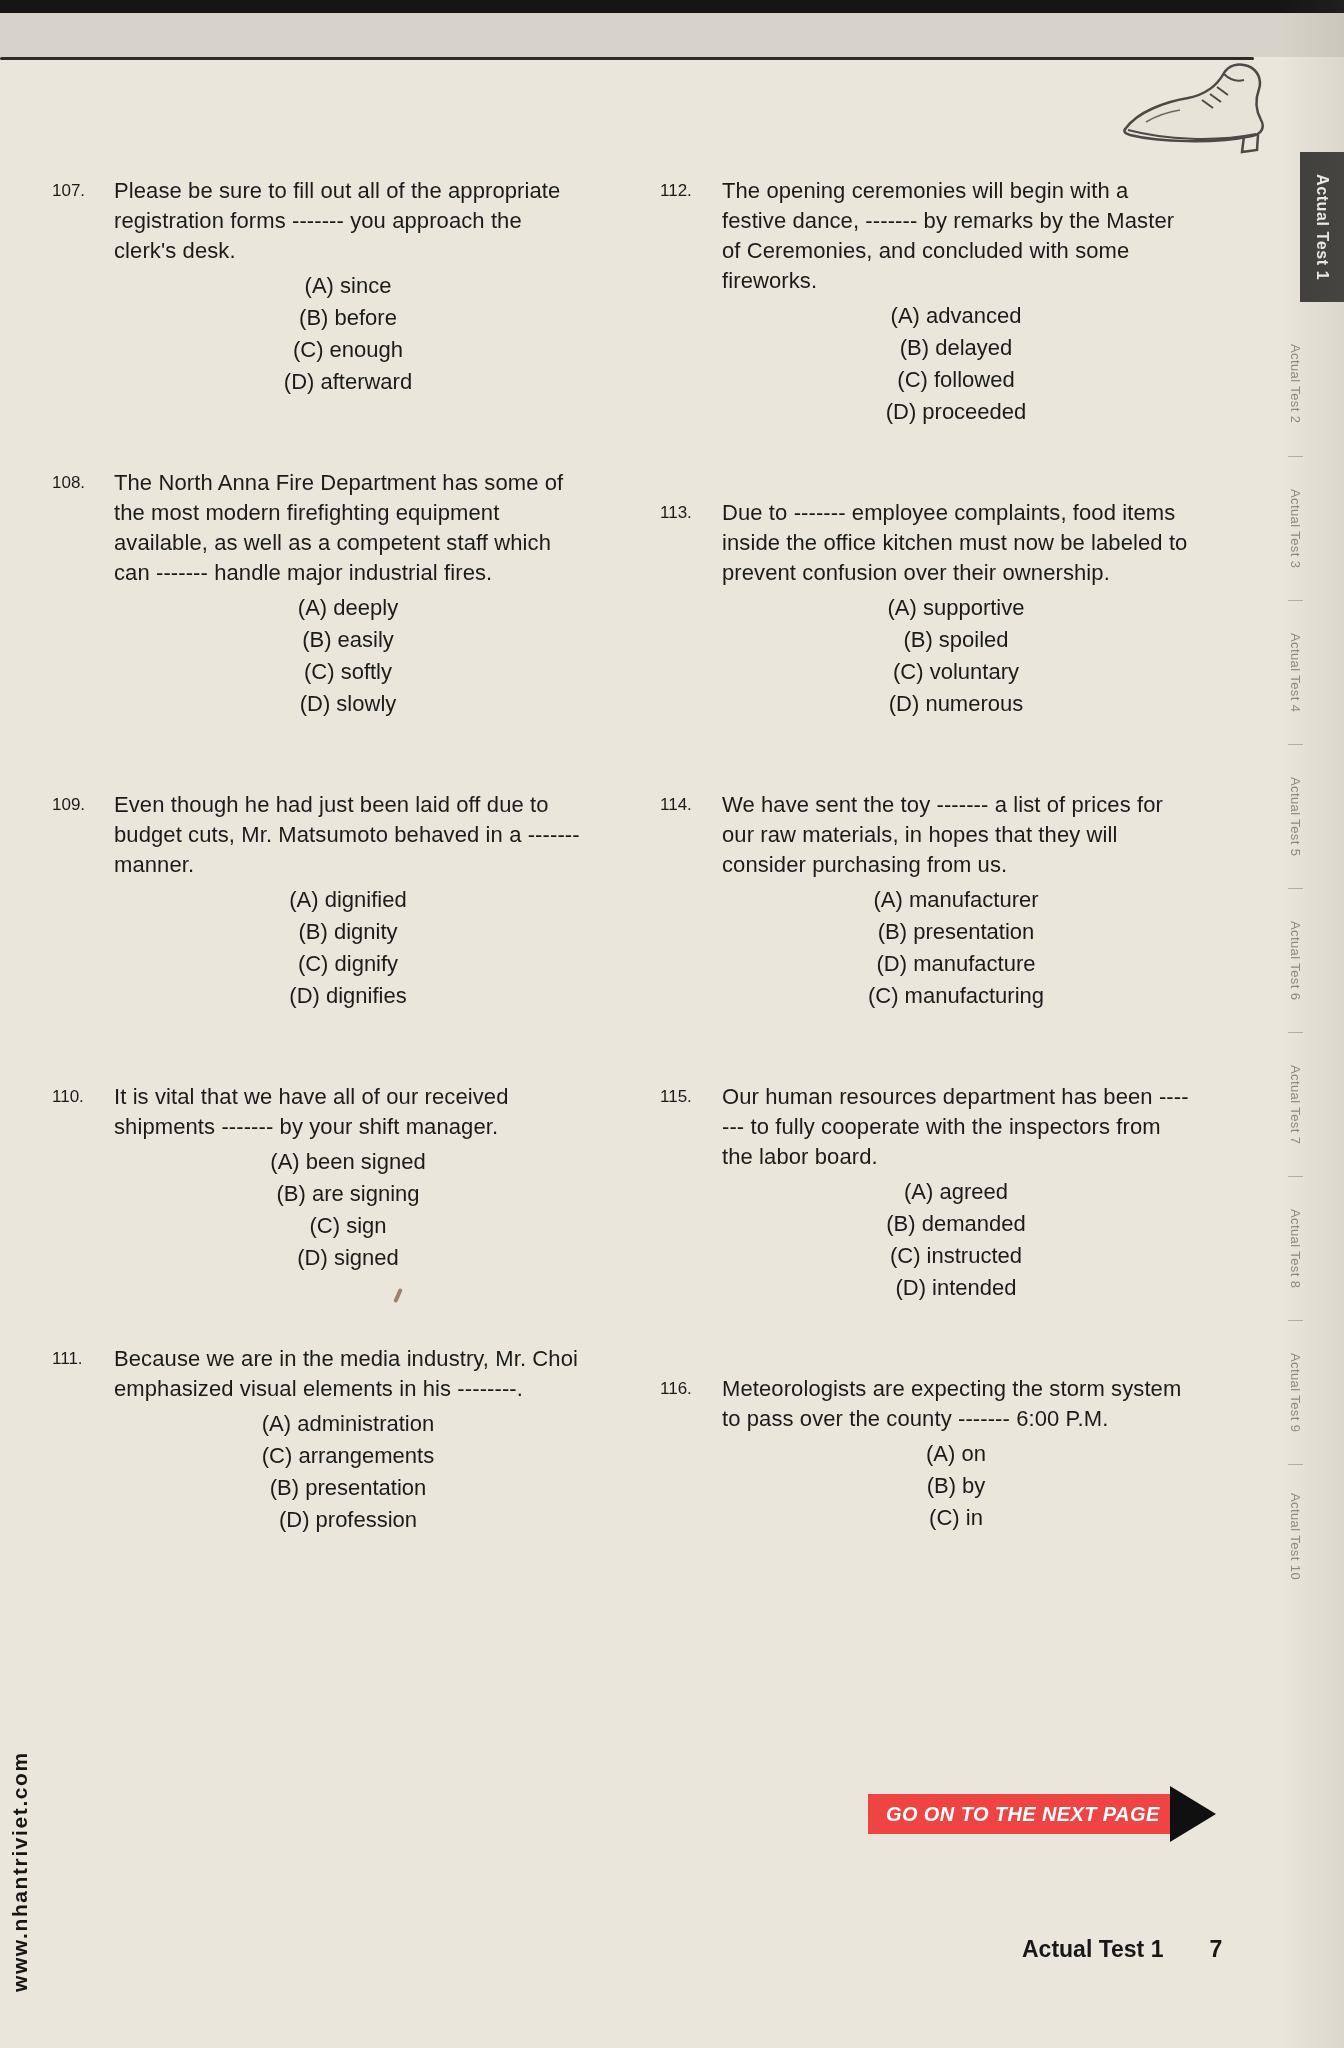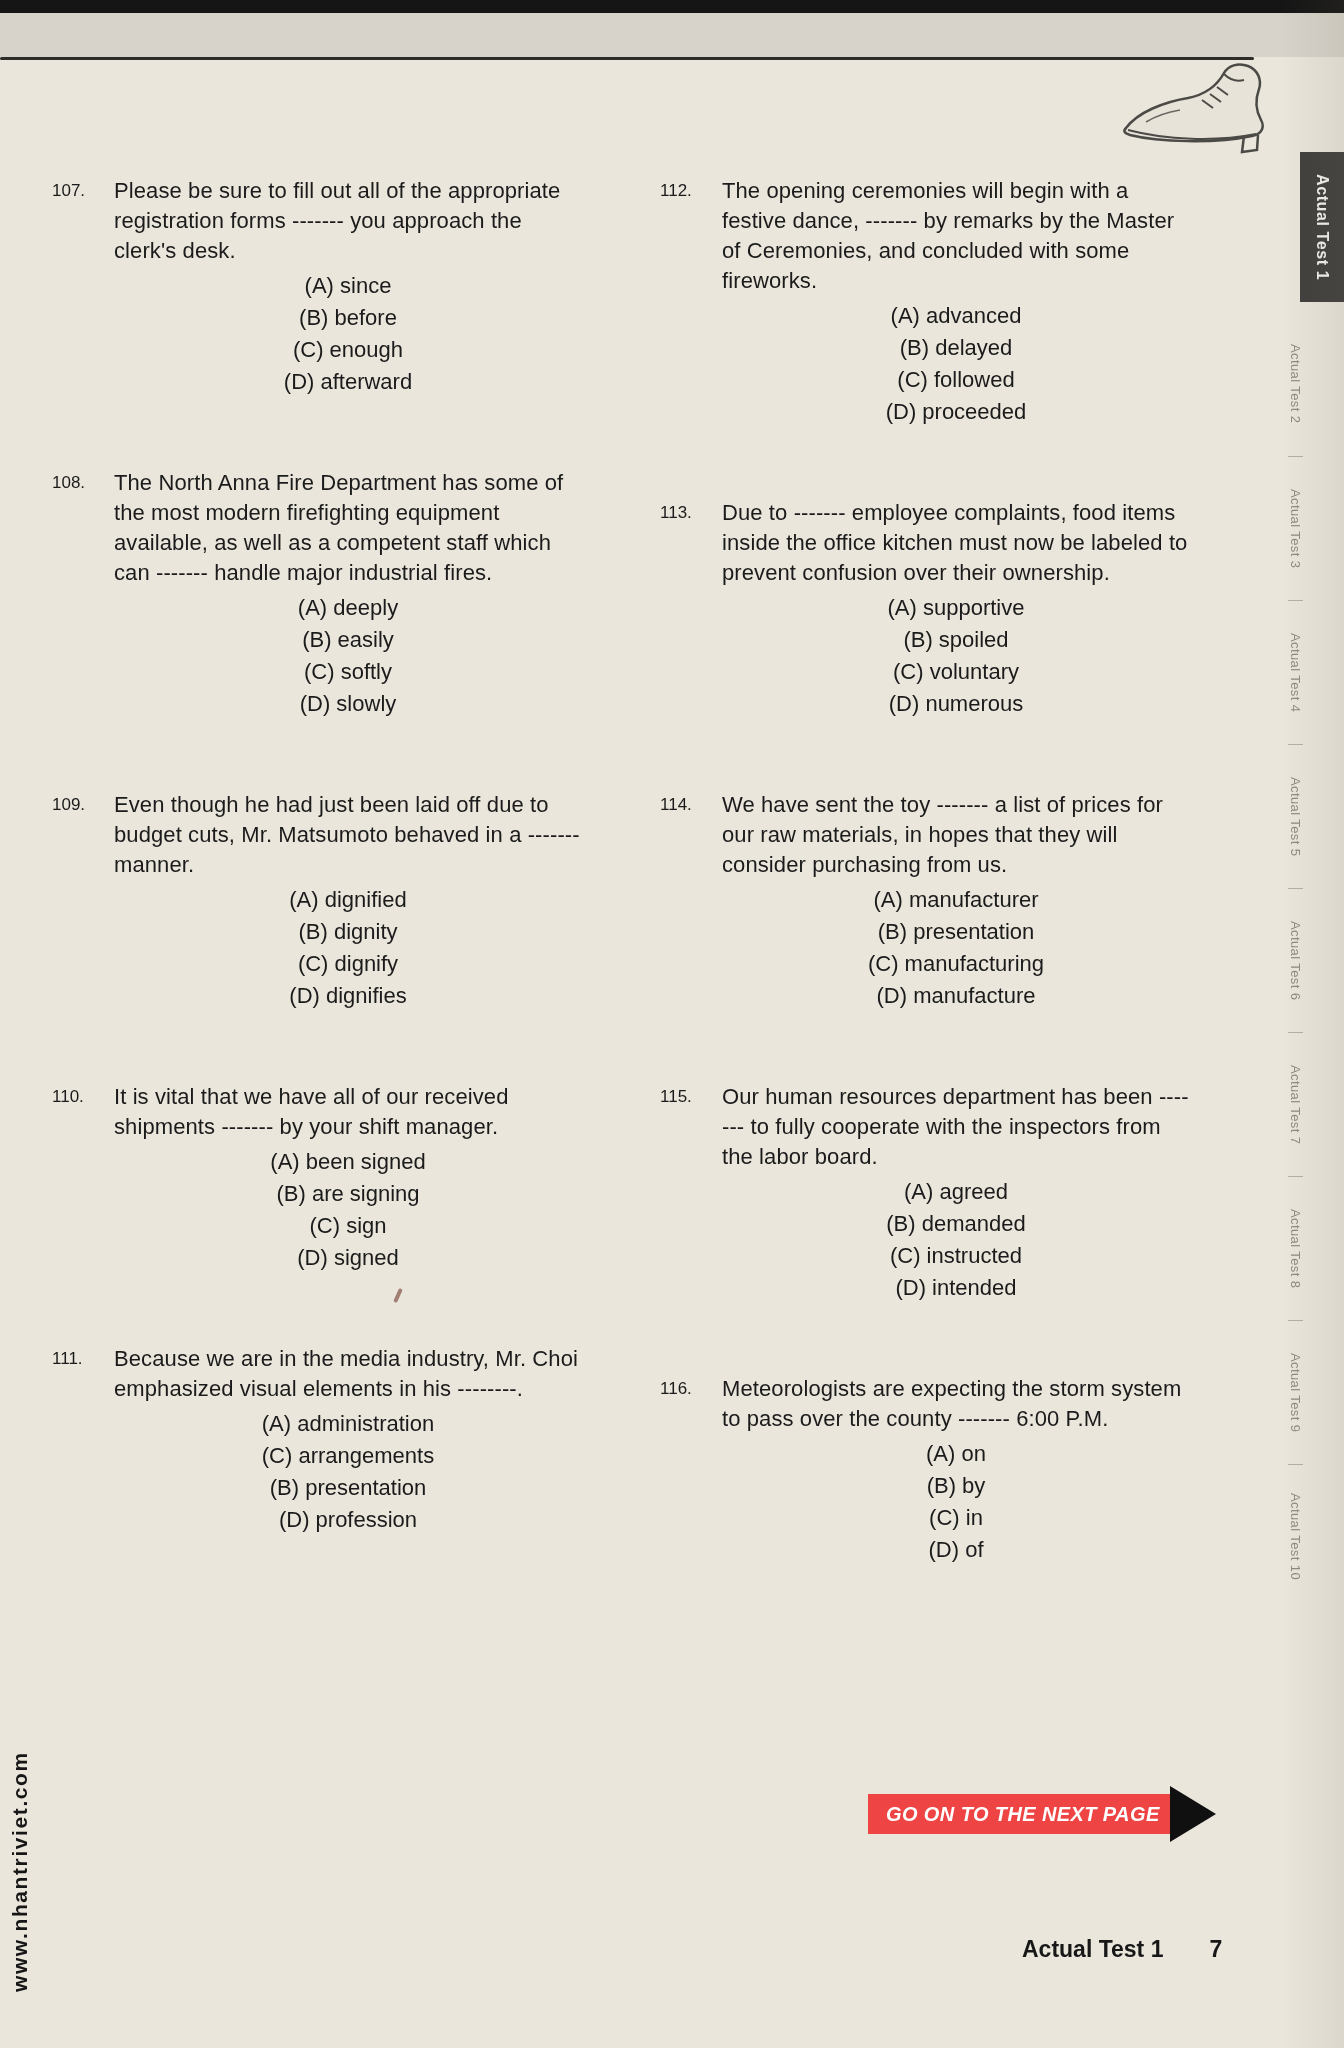--- a/index.html
+++ b/index.html
@@ -190,22 +190,22 @@
       </div>
     </div>
 
     <div class="question">
       <div class="q-num">114.</div>
       <div class="q-body">
         <div class="q-text">We have sent the toy ------- a list of prices for our raw materials, in hopes that they will consider purchasing from us.</div>
         <div class="q-options">
           <div class="q-option">(A) manufacturer</div>
           <div class="q-option">(B) presentation</div>
+          <div class="q-option">(D) manufacture</div>
           <div class="q-option">(C) manufacturing</div>
-          <div class="q-option">(D) manufacture</div>
         </div>
       </div>
     </div>
 
     <div class="question">
       <div class="q-num">115.</div>
       <div class="q-body">
         <div class="q-text">Our human resources department has been ------- to fully cooperate with the inspectors from the labor board.</div>
         <div class="q-options">
           <div class="q-option">(A) agreed</div>
@@ -217,21 +217,20 @@
     </div>
 
     <div class="question">
       <div class="q-num">116.</div>
       <div class="q-body">
         <div class="q-text">Meteorologists are expecting the storm system to pass over the county ------- 6:00 P.M.</div>
         <div class="q-options">
           <div class="q-option">(A) on</div>
           <div class="q-option">(B) by</div>
           <div class="q-option">(C) in</div>
-          <div class="q-option">(D) of</div>
         </div>
       </div>
     </div>
 
   </div>
 </div>
 
 <div class="tab-rail">
   <div class="tab-active">Actual Test 1</div>
   <div class="tab-list">

